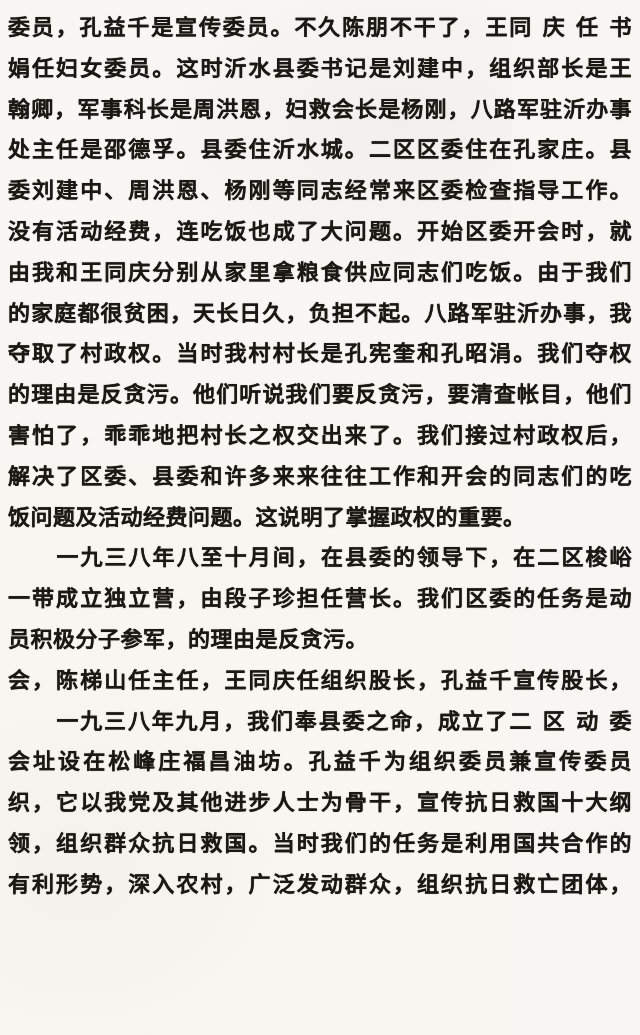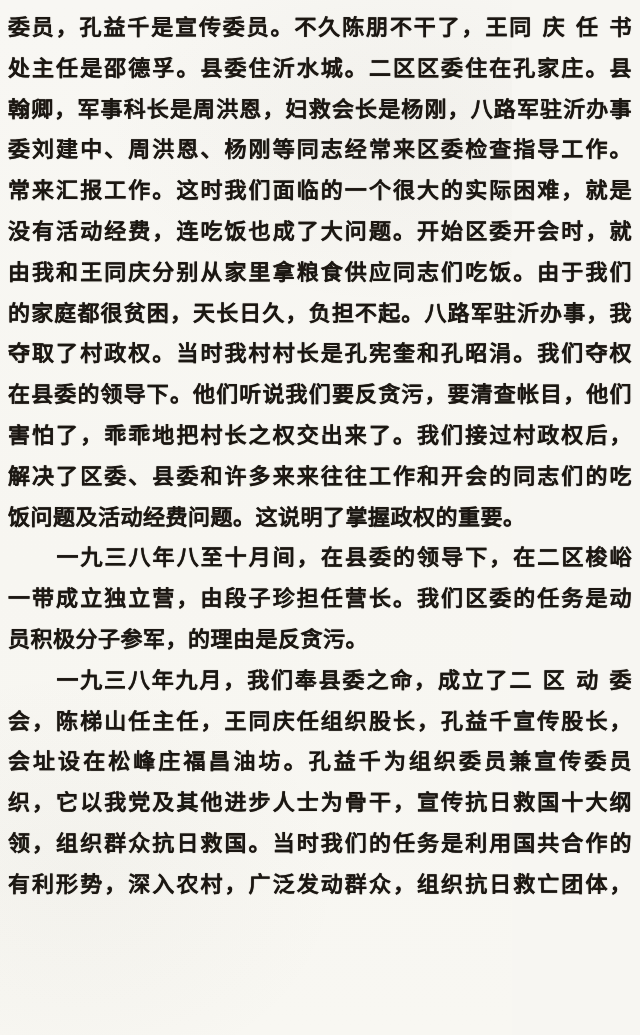--- a/index.html
+++ b/index.html
@@ -42,35 +42,35 @@
   .line.indent {
     text-indent: 2.2em;
   }
 </style>
 </head>
 <body>
 
 <div class="page">
   <div class="textblock">
       <div class="line">委员，孔益千是宣传委员。不久陈朋不干了，王同 庆 任 书</div>
+      <div class="line">娟任妇女委员。这时沂水县委书记是刘建中，组织部长是王</div>
+      <div class="line">翰卿，军事科长是周洪恩，妇救会长是杨刚，八路军驻沂办事</div>
       <div class="line">处主任是邵德孚。县委住沂水城。二区区委住在孔家庄。县</div>
-      <div class="line">翰卿，军事科长是周洪恩，妇救会长是杨刚，八路军驻沂办事</div>
       <div class="line">委刘建中、周洪恩、杨刚等同志经常来区委检查指导工作。</div>
-      <div class="line">常来汇报工作。这时我们面临的一个很大的实际困难，就是</div>
       <div class="line">没有活动经费，连吃饭也成了大问题。开始区委开会时，就</div>
       <div class="line">由我和王同庆分别从家里拿粮食供应同志们吃饭。由于我们</div>
       <div class="line">的家庭都很贫困，天长日久，负担不起。八路军驻沂办事，我们</div>
       <div class="line">夺取了村政权。当时我村村长是孔宪奎和孔昭涓。我们夺权</div>
-      <div class="line">在县委的领导下。他们听说我们要反贪污，要清查帐目，他们</div>
+      <div class="line">的理由是反贪污。他们听说我们要反贪污，要清查帐目，他们</div>
       <div class="line">害怕了，乖乖地把村长之权交出来了。我们接过村政权后，</div>
       <div class="line">解决了区委、县委和许多来来往往工作和开会的同志们的吃</div>
       <div class="line nofill">饭问题及活动经费问题。这说明了掌握政权的重要。</div>
       <div class="line indent">一九三八年八至十月间，在县委的领导下，在二区梭峪</div>
       <div class="line">一带成立独立营，由段子珍担任营长。我们区委的任务是动</div>
       <div class="line nofill">员积极分子参军，的理由是反贪污。</div>
+      <div class="line">会，陈梯山任主任，王同庆任组织股长，孔益千宣传股长，</div>
       <div class="line indent">一九三八年九月，我们奉县委之命，成立了二 区 动 委</div>
-      <div class="line">会，陈梯山任主任，王同庆任组织股长，孔益千宣传股长，</div>
       <div class="line">会址设在松峰庄福昌油坊。孔益千为组织委员兼宣传委员</div>
       <div class="line">织，它以我党及其他进步人士为骨干，宣传抗日救国十大纲</div>
       <div class="line">领，组织群众抗日救国。当时我们的任务是利用国共合作的</div>
       <div class="line">有利形势，深入农村，广泛发动群众，组织抗日救亡团体，</div>
     </div>
 </div>
 
 </body></html>

